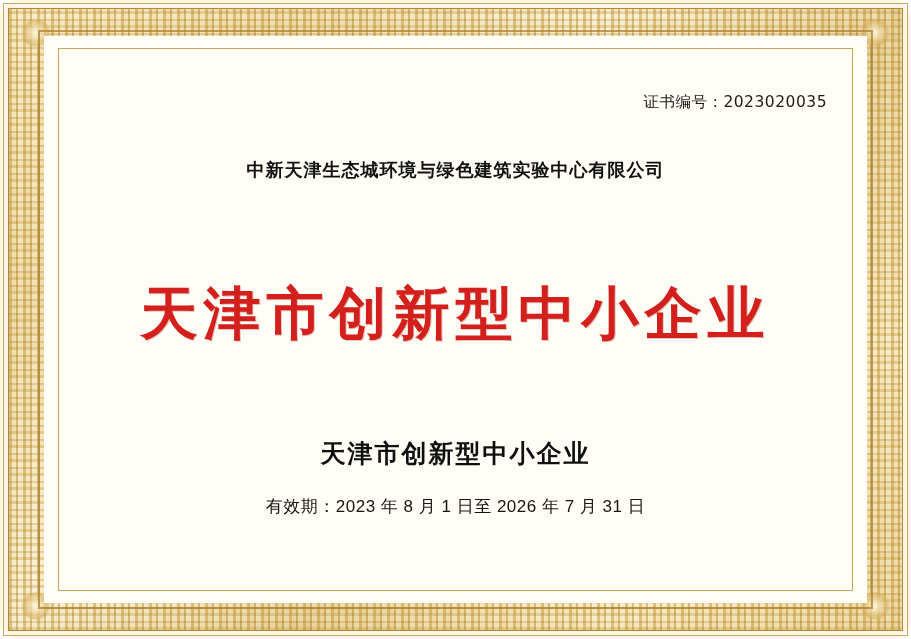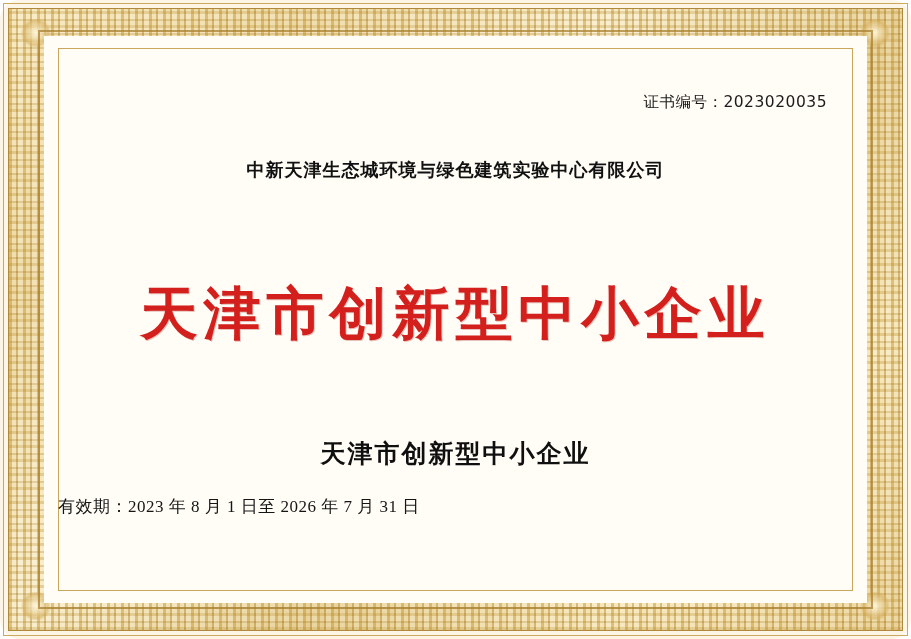--- a/index.html
+++ b/index.html
@@ -165,22 +165,22 @@
     letter-spacing: 2px;
     color: #0f0f0f;
     white-space: nowrap;
   }
 
   .validity {
     position: absolute;
     left: 0;
     right: 0;
     top: 447px;
-    text-align: left;
-    font-family: Liberation Serif, serif;
+    text-align: center;
+    font-family: Liberation Sans, sans-serif;
     font-size: 17px;
     letter-spacing: 0.5px;
     color: #151515;
     white-space: nowrap;
   }
 
   
   .corner {
     position: absolute;
     width: 34px;

